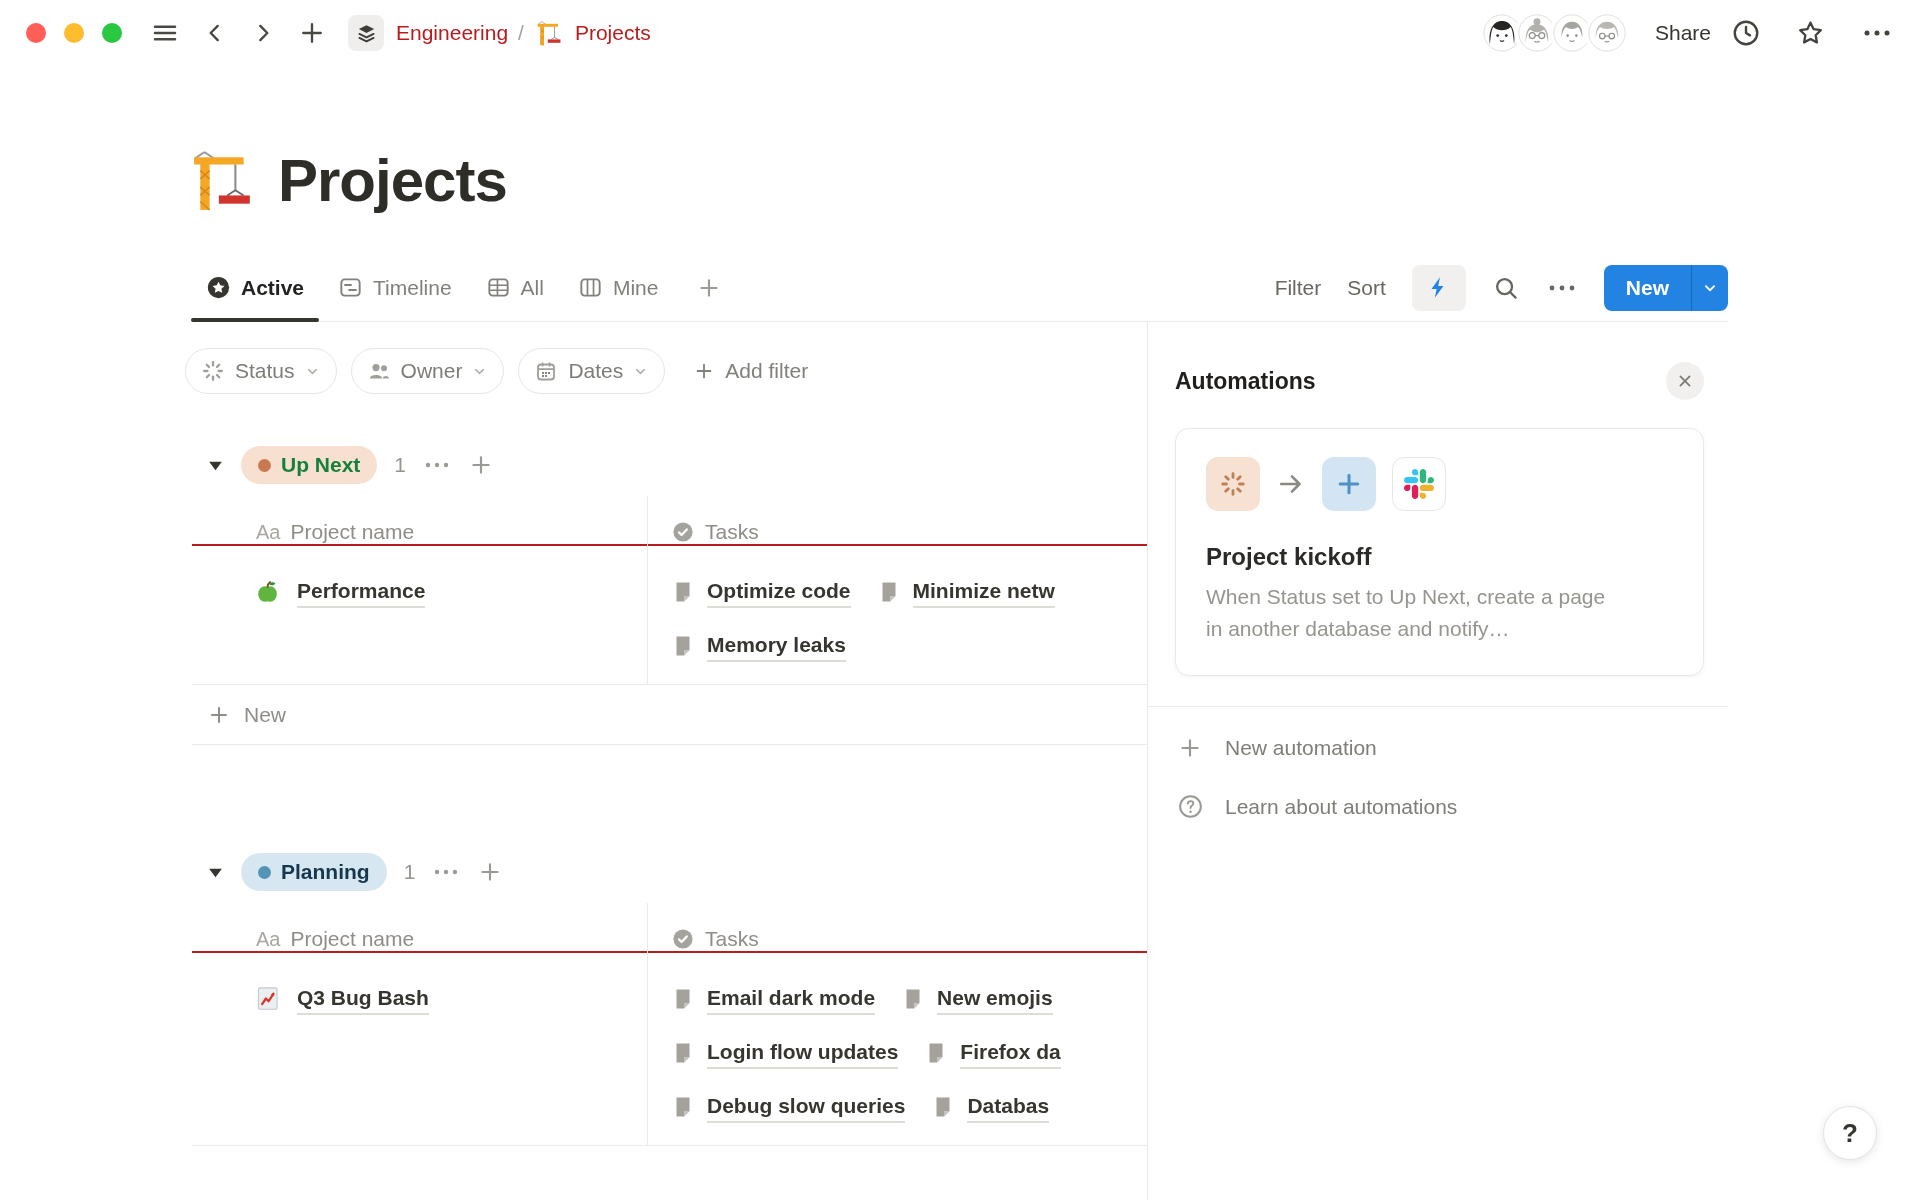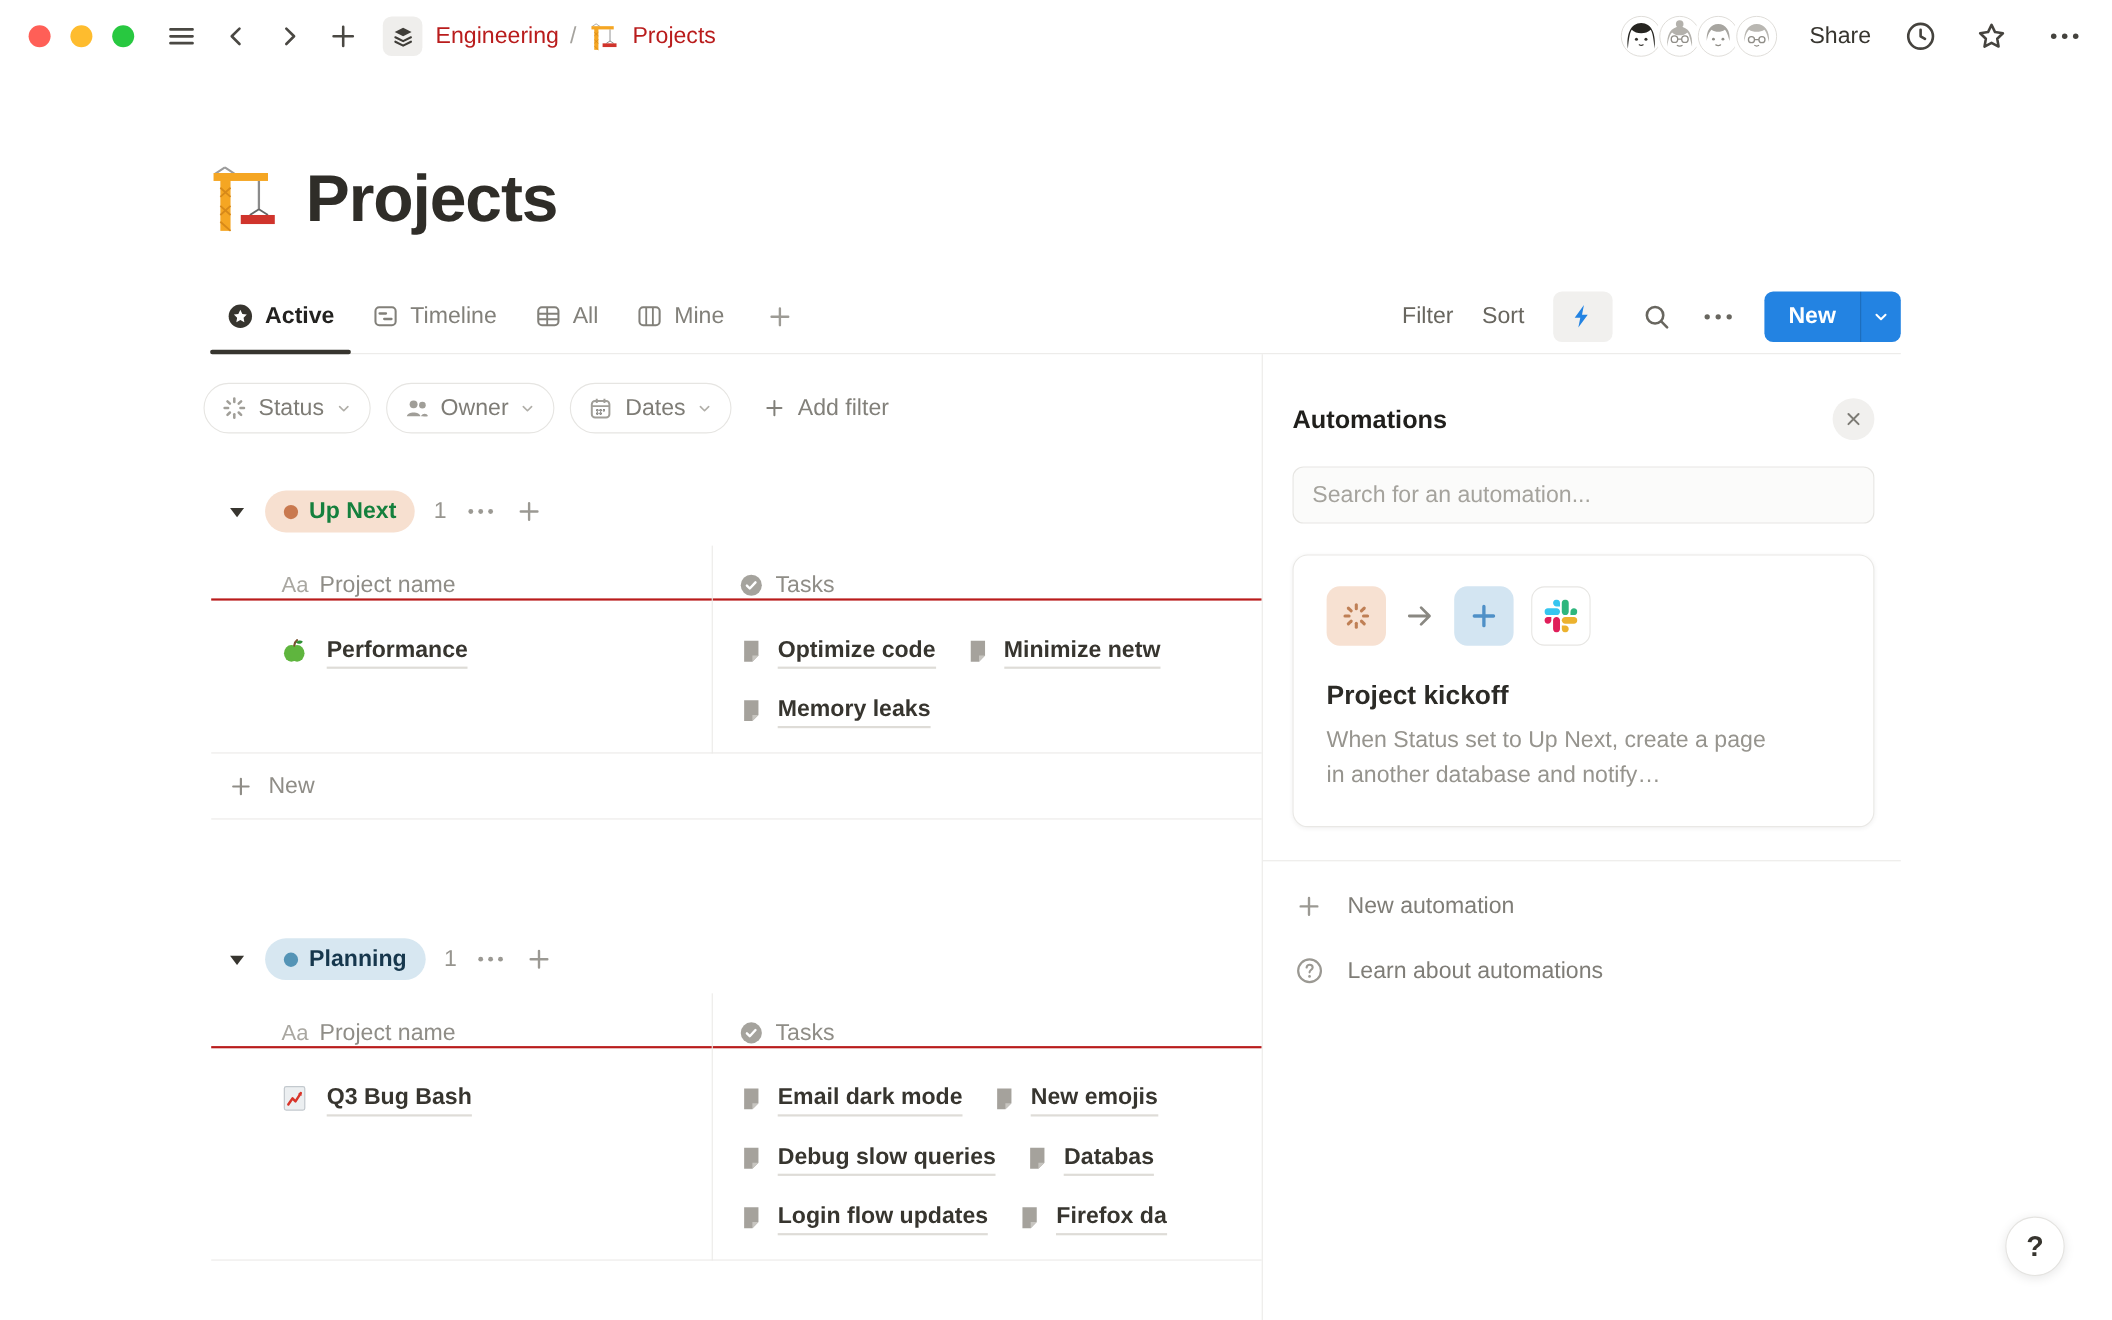--- a/index.html
+++ b/index.html
@@ -23,21 +23,21 @@
     display:flex; align-items:center; justify-content:center; margin-right:12px; cursor:pointer; }
   .breadcrumb { display:flex; align-items:center; gap:10px; font-size:21px; }
   .crumb { color:#b91c1c; cursor:pointer; }
   .crumb-sep { color:#a5a39e; }
   .crumb-icon { margin:0 2px; }
   .spacer { flex:1; }
   .avatars { display:flex; margin-right:26px; }
   .avatar { width:44px; height:44px; border-radius:50%; margin-left:-9px; background:#fff;
     border:3px solid #fff; cursor:pointer; }
   .avatar:first-child{margin-left:0;}
-  .share { font-size:21px; color:#37352f; margin-right:30px; cursor:pointer; }
+  .share { font-size:21px; color:#37352f; margin-right:20px; cursor:pointer; }
   .top-actions { display:flex; gap:34px; align-items:center; color:#45433e; }
 
   
   .title-row { position:absolute; left:190px; top:146px; display:flex; align-items:center; gap:22px; }
   .page-title { font-size:60px; font-weight:700; letter-spacing:-1px; color:#2f2d28; cursor:text; }
 
   
   .view-toolbar { position:absolute; left:192px; top:254px; width:1536px; height:68px;
     border-bottom:1px solid #ebeae8; display:flex; align-items:center; }
   .tabs { display:flex; align-items:center; gap:34px; height:100%; padding-left:14px; }
@@ -573,62 +573,61 @@
                 </svg>
               <span class="task-label">New emojis</span>
             </span>
           </div>
           <div class="task-line">
             <span class="task">
               <svg width="24" height="24" viewBox="0 0 24 24">
                   <path d="M5.5 2.5h13v13.5l-5.5 5.5h-7.5z" fill="#a5a29c"></path>
                   <path d="M13 21.5v-5.5h5.5z" fill="#c7c5c0"></path>
                 </svg>
-              <span class="task-label">Debug slow queries</span>
-            </span>
-            <span class="task">
-              <svg width="24" height="24" viewBox="0 0 24 24">
-                  <path d="M5.5 2.5h13v13.5l-5.5 5.5h-7.5z" fill="#a5a29c"></path>
-                  <path d="M13 21.5v-5.5h5.5z" fill="#c7c5c0"></path>
-                </svg>
-              <span class="task-label">Databas</span>
+              <span class="task-label">Login flow updates</span>
+            </span>
+            <span class="task">
+              <svg width="24" height="24" viewBox="0 0 24 24">
+                  <path d="M5.5 2.5h13v13.5l-5.5 5.5h-7.5z" fill="#a5a29c"></path>
+                  <path d="M13 21.5v-5.5h5.5z" fill="#c7c5c0"></path>
+                </svg>
+              <span class="task-label">Firefox da</span>
             </span>
           </div>
           <div class="task-line">
             <span class="task">
               <svg width="24" height="24" viewBox="0 0 24 24">
                   <path d="M5.5 2.5h13v13.5l-5.5 5.5h-7.5z" fill="#a5a29c"></path>
                   <path d="M13 21.5v-5.5h5.5z" fill="#c7c5c0"></path>
                 </svg>
-              <span class="task-label">Login flow updates</span>
-            </span>
-            <span class="task">
-              <svg width="24" height="24" viewBox="0 0 24 24">
-                  <path d="M5.5 2.5h13v13.5l-5.5 5.5h-7.5z" fill="#a5a29c"></path>
-                  <path d="M13 21.5v-5.5h5.5z" fill="#c7c5c0"></path>
-                </svg>
-              <span class="task-label">Firefox da</span>
+              <span class="task-label">Debug slow queries</span>
+            </span>
+            <span class="task">
+              <svg width="24" height="24" viewBox="0 0 24 24">
+                  <path d="M5.5 2.5h13v13.5l-5.5 5.5h-7.5z" fill="#a5a29c"></path>
+                  <path d="M13 21.5v-5.5h5.5z" fill="#c7c5c0"></path>
+                </svg>
+              <span class="task-label">Databas</span>
             </span>
           </div>
         </div>
       </div>
     </div>
   </section>
 </main>
 
 <aside class="panel">
   <div class="panel-head">
     <span class="panel-title">Automations</span>
     <span class="close-btn">
       <svg width="20" height="20" viewBox="0 0 24 24">
           <path d="M6.5 6.5l11 11M17.5 6.5l-11 11" stroke="#7d7b75" stroke-width="2.2" stroke-linecap="round"></path>
         </svg>
     </span>
   </div>
-  <input class="search-input" type="text" placeholder="Search for an automation..." style="">
 
   <div class="auto-card">
     <div class="card-icons">
       <span class="tile trigger">
         <svg width="28" height="28" viewBox="0 0 24 24">
             <g stroke="currentColor" stroke-width="2.4" stroke-linecap="round">
               <line x1="12" y1="3.2" x2="12" y2="6.4"></line>
               <line x1="12" y1="17.6" x2="12" y2="20.8"></line>
               <line x1="3.2" y1="12" x2="6.4" y2="12"></line>
               <line x1="17.6" y1="12" x2="20.8" y2="12"></line>

